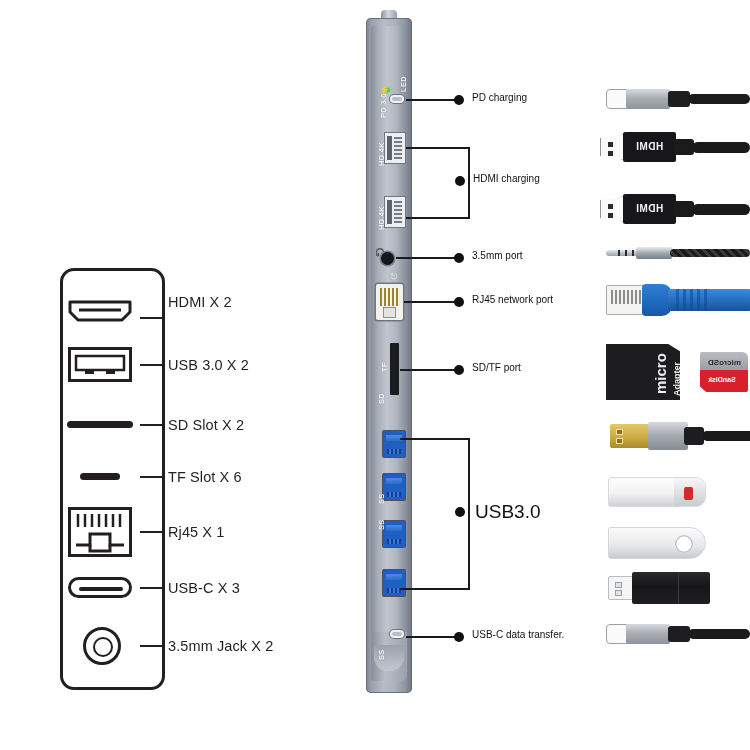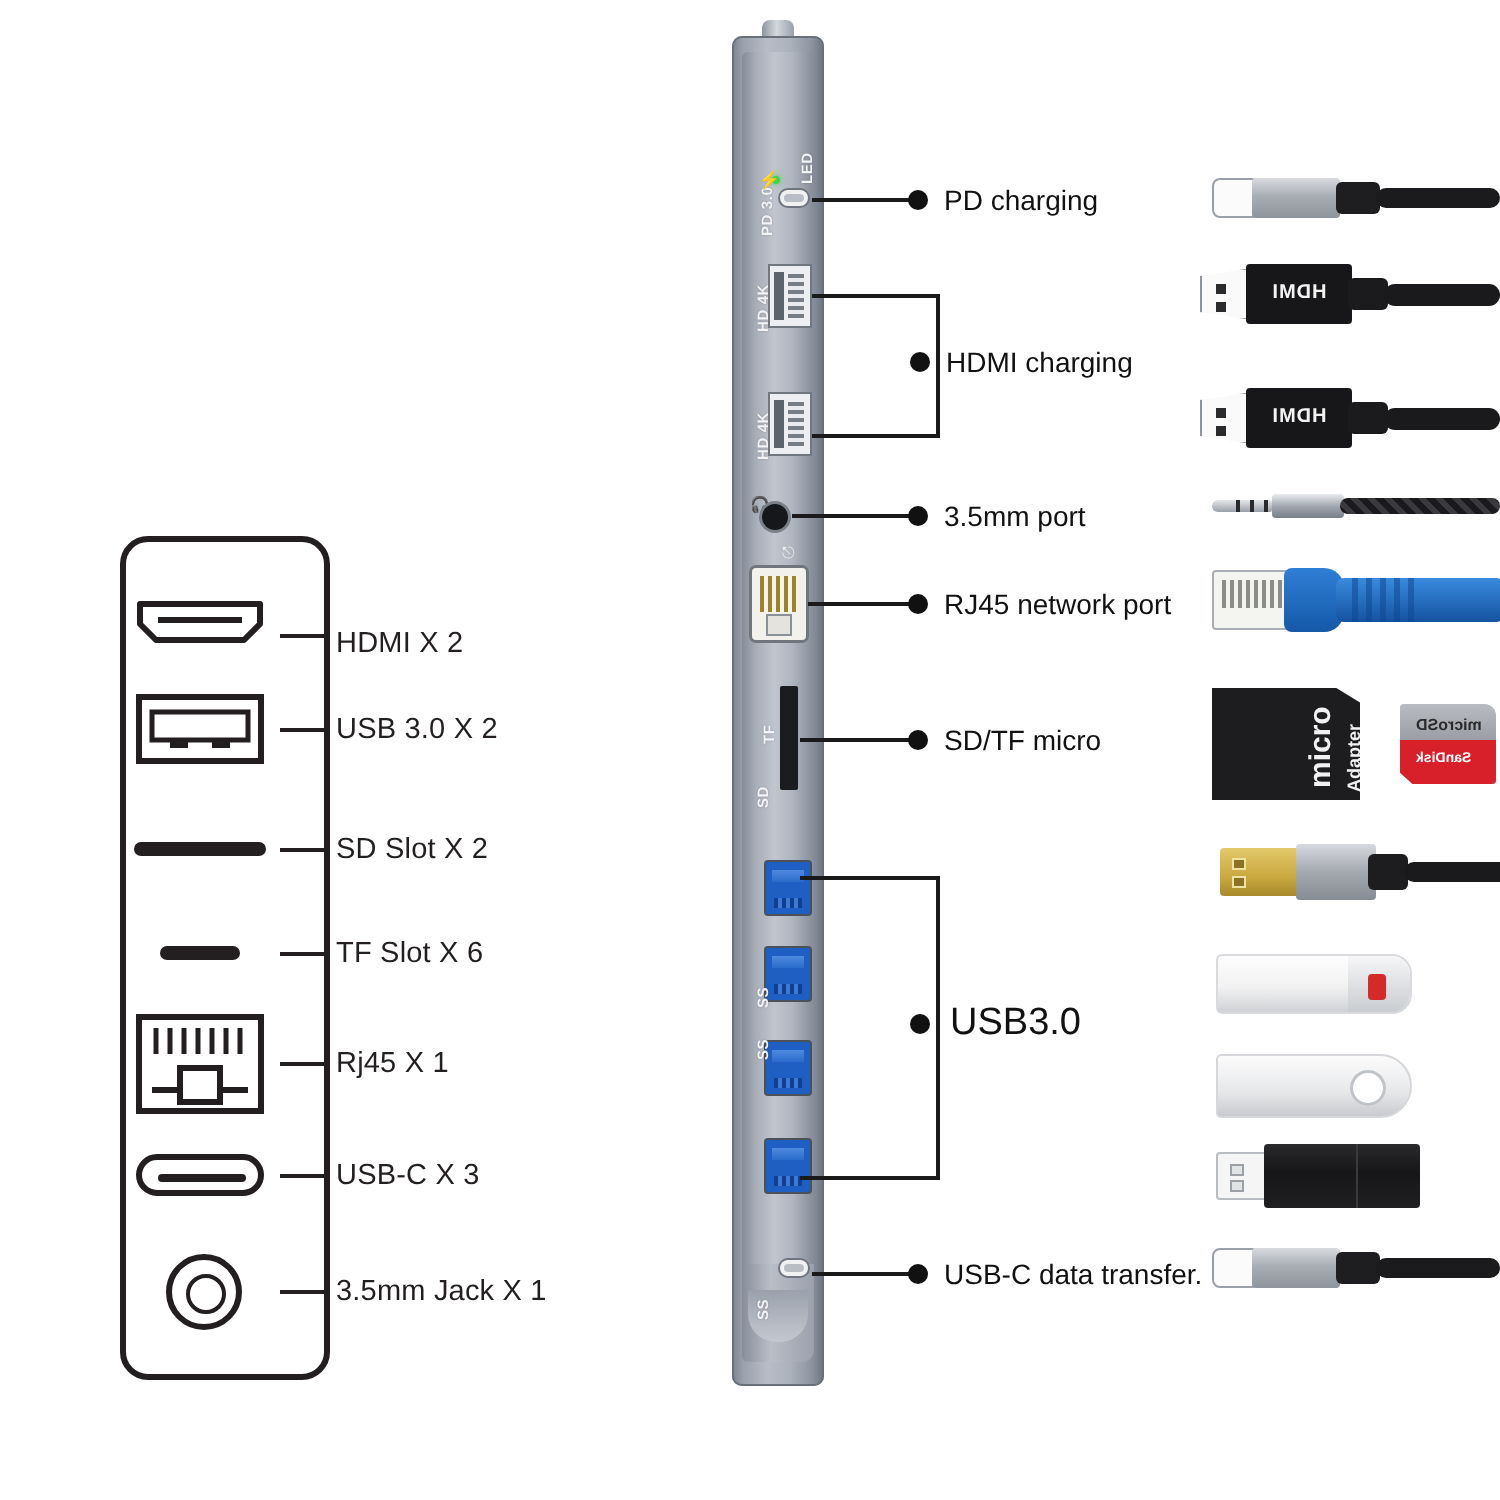--- a/index.html
+++ b/index.html
@@ -85,21 +85,21 @@
     background:#e4e3dd;box-shadow:0 0 0 1px #8a9098;}
 
   .cardslot{position:absolute;background:#1b1c1f;border-radius:1px;}
 
   .led-dot{position:absolute;width:4px;height:4px;border-radius:50%;background:#3fd44a;
     box-shadow:0 0 3px #3fd44a;}
 
   
   .cl-line{position:absolute;background:#1a1a1a;}
   .cl-dot{position:absolute;width:10px;height:10px;border-radius:50%;background:#111;}
-  .cl-text{position:absolute;font-size:14px;color:#111;white-space:nowrap;
+  .cl-text{position:absolute;font-size:10px;color:#111;white-space:nowrap;
     font-family:"Liberation Sans", sans-serif;}
   .cl-text.big{font-size:19px;}
   .brk{position:absolute;border:2px solid #1a1a1a;border-left:none;}
 
   
   
   .cbl-usbc{position:absolute;}
   .cbl-usbc .tip{position:absolute;left:0;top:0;width:22px;height:20px;
     background:#fbfbfc;border:1.5px solid #9aa0a8;border-radius:4px 2px 2px 4px;box-sizing:border-box;}
   .cbl-usbc .shell{position:absolute;left:20px;top:0;width:44px;height:20px;
@@ -231,39 +231,39 @@
     <path d="M22 38 V44 H42 V38" fill="none" stroke="#231f20" stroke-width="3"></path>
   </svg>
   <div class="abs" id="icon-usbc">
       <i></i>
     </div>
   <div class="abs" id="icon-jack">
       <i></i>
     </div>
 
   <div class="la-dash" style="left:140px;top:317px;width:22px;"></div>
-  <div class="la-label" style="left:168px;top:314px;">HDMI X 2</div>
+  <div class="la-label" style="left:168px;top:294px;">HDMI X 2</div>
 
   <div class="la-dash" style="left:140px;top:364px;width:22px;"></div>
   <div class="la-label" style="left:168px;top:357px;">USB 3.0 X 2</div>
 
   <div class="la-dash" style="left:140px;top:424px;width:22px;"></div>
   <div class="la-label" style="left:168px;top:417px;">SD Slot X 2</div>
 
   <div class="la-dash" style="left:140px;top:476px;width:22px;"></div>
   <div class="la-label" style="left:168px;top:469px;">TF Slot X 6</div>
 
   <div class="la-dash" style="left:140px;top:531px;width:22px;"></div>
   <div class="la-label" style="left:168px;top:524px;">Rj45 X 1</div>
 
   <div class="la-dash" style="left:140px;top:587px;width:22px;"></div>
   <div class="la-label" style="left:168px;top:580px;">USB-C X 3</div>
 
   <div class="la-dash" style="left:140px;top:645px;width:22px;"></div>
-  <div class="la-label" style="left:168px;top:638px;">3.5mm Jack X 1</div>
+  <div class="la-label" style="left:168px;top:638px;">3.5mm Jack X 2</div>
 
   <div class="abs" id="device-top-stub"></div>
   <div class="abs" id="device"></div>
   <div class="abs" id="device-inner"></div>
   <div class="abs" id="device-bottom"></div>
   <div class="abs" id="device-bottom-curve"></div>
 
   <div class="led-dot" style="left:386px;top:88px;"></div>
   <div class="vtext" style="left:399px;top:92px;">LED</div>
 
@@ -335,21 +335,21 @@
   <div class="cl-line" style="left:396px;top:257px;width:60px;height:2px;"></div>
   <div class="cl-dot" style="left:454px;top:253px;"></div>
   <div class="cl-text" style="left:472px;top:250px;">3.5mm port</div>
 
   <div class="cl-line" style="left:404px;top:301px;width:52px;height:2px;"></div>
   <div class="cl-dot" style="left:454px;top:297px;"></div>
   <div class="cl-text" style="left:472px;top:294px;">RJ45 network port</div>
 
   <div class="cl-line" style="left:400px;top:369px;width:56px;height:2px;"></div>
   <div class="cl-dot" style="left:454px;top:365px;"></div>
-  <div class="cl-text" style="left:472px;top:362px;">SD/TF micro</div>
+  <div class="cl-text" style="left:472px;top:362px;">SD/TF port</div>
 
   <div class="brk" style="left:400px;top:438px;width:68px;height:148px;border-top-width:2px;border-bottom-width:2px;border-right-width:2px;"></div>
   <div class="cl-line" style="left:464px;top:500px;width:4px;height:26px;background:#fff;"></div>
   <div class="cl-dot" style="left:455px;top:507px;"></div>
   <div class="cl-text big" style="left:475px;top:501px;">USB3.0</div>
 
   <div class="cl-line" style="left:406px;top:636px;width:50px;height:2px;"></div>
   <div class="cl-dot" style="left:454px;top:632px;"></div>
   <div class="cl-text" style="left:472px;top:629px;">USB-C data transfer.</div>
 

